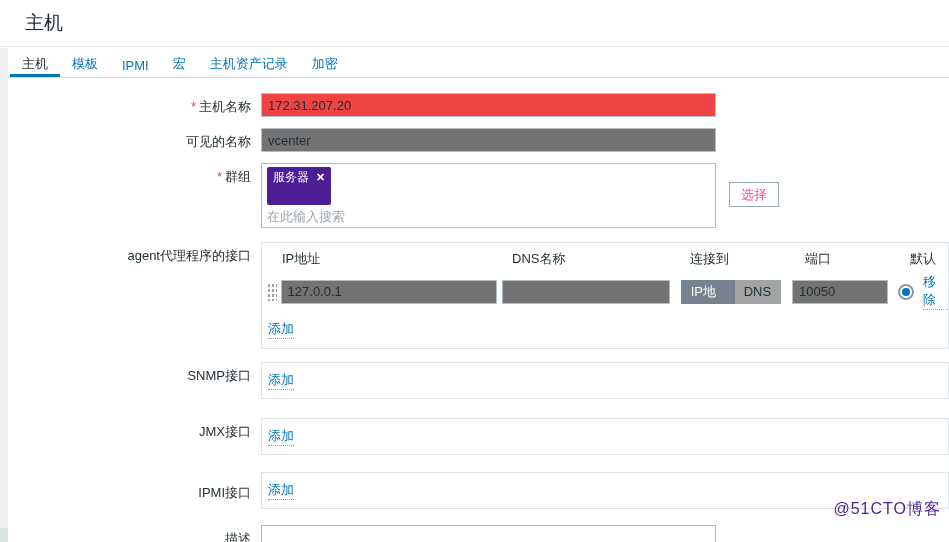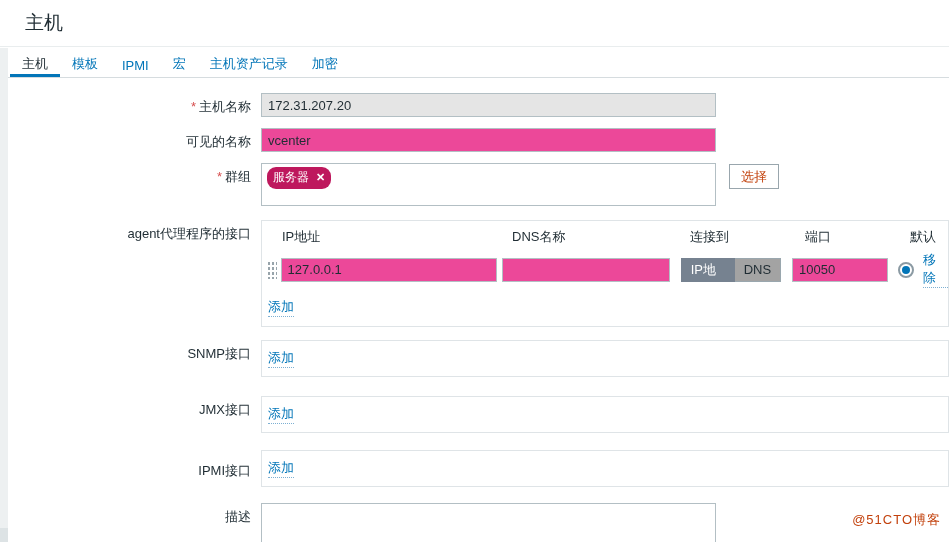--- a/index.html
+++ b/index.html
@@ -17,34 +17,34 @@
 
   .tabbar { display:flex; align-items:flex-end; height:31px; border-bottom:1px solid #d6dcdf; padding-left:10px; background:#fff; }
   .tab { padding:7px 12px 4px 12px; color:#0275b8; cursor:pointer; white-space:nowrap; }
   .tab.active { color:#1f2c33; border-bottom:3px solid #0275b8; padding-bottom:1px; }
 
   .form { padding-top:15px; }
   .row { display:flex; margin-bottom:11px; align-items:flex-start; }
   .lbl { width:261px; flex-shrink:0; text-align:right; padding-right:10px; padding-top:5px; color:#1f2c33; }
   .req { color:#d64e4e; margin-right:3px; }
 
-  .tinput { height:24px; border:1px solid #b3bfc4; background:#ec4899; padding:0 6px;
+  .tinput { height:24px; border:1px solid #b3bfc4; background:#737373; padding:0 6px;
             font-family:inherit; font-size:13px; color:#1f2c33; outline:none; }
-  .host-input { width:455px; background:#e5e5e5; }
+  .host-input { width:455px; background:#ef4444; }
   .visible-input { width:455px; }
 
   .multiselect { width:455px; min-height:43px; border:1px solid #b3bfc4; padding:3px 5px; background:#fff; }
-  .tag { display:inline-flex; align-items:center; background:#be185d; color:#fff;
-         font-size:12px; padding:2px 6px 3px 6px; border-radius:9px; }
+  .tag { display:inline-flex; align-items:center; background:#4c1d95; color:#fff;
+         font-size:12px; padding:2px 6px 19px 6px; border-radius:2px; }
   .tag-x { margin-left:7px; font-weight:bold; font-size:11px; cursor:pointer; line-height:1; }
   .ms-search { display:block; border:none; outline:none; margin-top:4px; width:200px;
                font-family:inherit; font-size:13px; color:#1f2c33; }
   .ms-search::placeholder { color:#9aa6ad; opacity:1; }
-  .select-btn { margin-left:13px; margin-top:1px; height:25px; background:#fff; border:1px solid #99a6ad;
-                color:#c2410c; padding:3px 11px; font-family:inherit; font-size:13px; cursor:pointer; }
+  .select-btn { margin-left:13px; margin-top:19px; height:25px; background:#fff; border:1px solid #99a6ad;
+                color:#ec4899; padding:3px 11px; font-family:inherit; font-size:13px; cursor:pointer; }
 
   .hint-row { margin-bottom:16px; }
   .hint { padding-top:0; color:#1f2c33; }
 
   .ifbox { border:1px solid #dfe4e7; width:728px; background:#fff; }
   .if-headers { display:flex; padding:7px 0 5px 20px; color:#1f2c33; }
   .ifh-ip { width:230px; } .ifh-dns { width:178px; } .ifh-conn { width:115px; } .ifh-port { width:105px; }
   .if-row { display:flex; align-items:center; padding-left:5px; }
   .drag-handle { width:10px; height:18px; margin-right:4px; cursor:grab;
     background-image:radial-gradient(#98a4ab 1px, rgba(0,0,0,0) 1.2px); background-size:4px 5px; }
@@ -67,21 +67,21 @@
 
   .snmp-row { margin-bottom:19px; }
   .jmx-row { margin-bottom:17px; }
   .ipmi-row { margin-bottom:16px;align-items:center; }
   .agent-row { margin-bottom:13px; }
   .groups-row { margin-bottom:14px; }
 
   .desc-area { width:455px; height:60px; border:1px solid #b3bfc4; resize:none; outline:none;
                font-family:inherit; font-size:13px; padding:3px 6px; }
 
-  .watermark { position:absolute; right:8px; bottom:13px; color:#c2410c; font-size:13px; letter-spacing:1px; }
+  .watermark { position:absolute; right:8px; bottom:22px; color:#4c1d95; font-size:16px; letter-spacing:1px; }
 </style>
 </head>
 <body>
 
 <div class="page">
   <div class="left-strip">
       <div class="strip-bottom"></div>
     </div>
 
   <div class="page-header">
@@ -109,20 +109,21 @@
       <input class="tinput visible-input" value="vcenter" style="">
     </div>
 
     <div class="row groups-row">
       <div class="lbl"><span class="req">*</span><span>群组</span></div>
       <div class="multiselect">
         <span class="tag">
             <span>服务器</span>
             <span class="tag-x">✕</span>
           </span>
+        <input class="ms-search" placeholder="在此输入搜索" style="">
       </div>
       <button class="select-btn">选择</button>
     </div>
 
 
     <div class="row agent-row">
       <div class="lbl">agent代理程序的接口</div>
       <div class="ifbox">
         <div class="if-headers">
           <span class="ifh-ip">IP地址</span>

